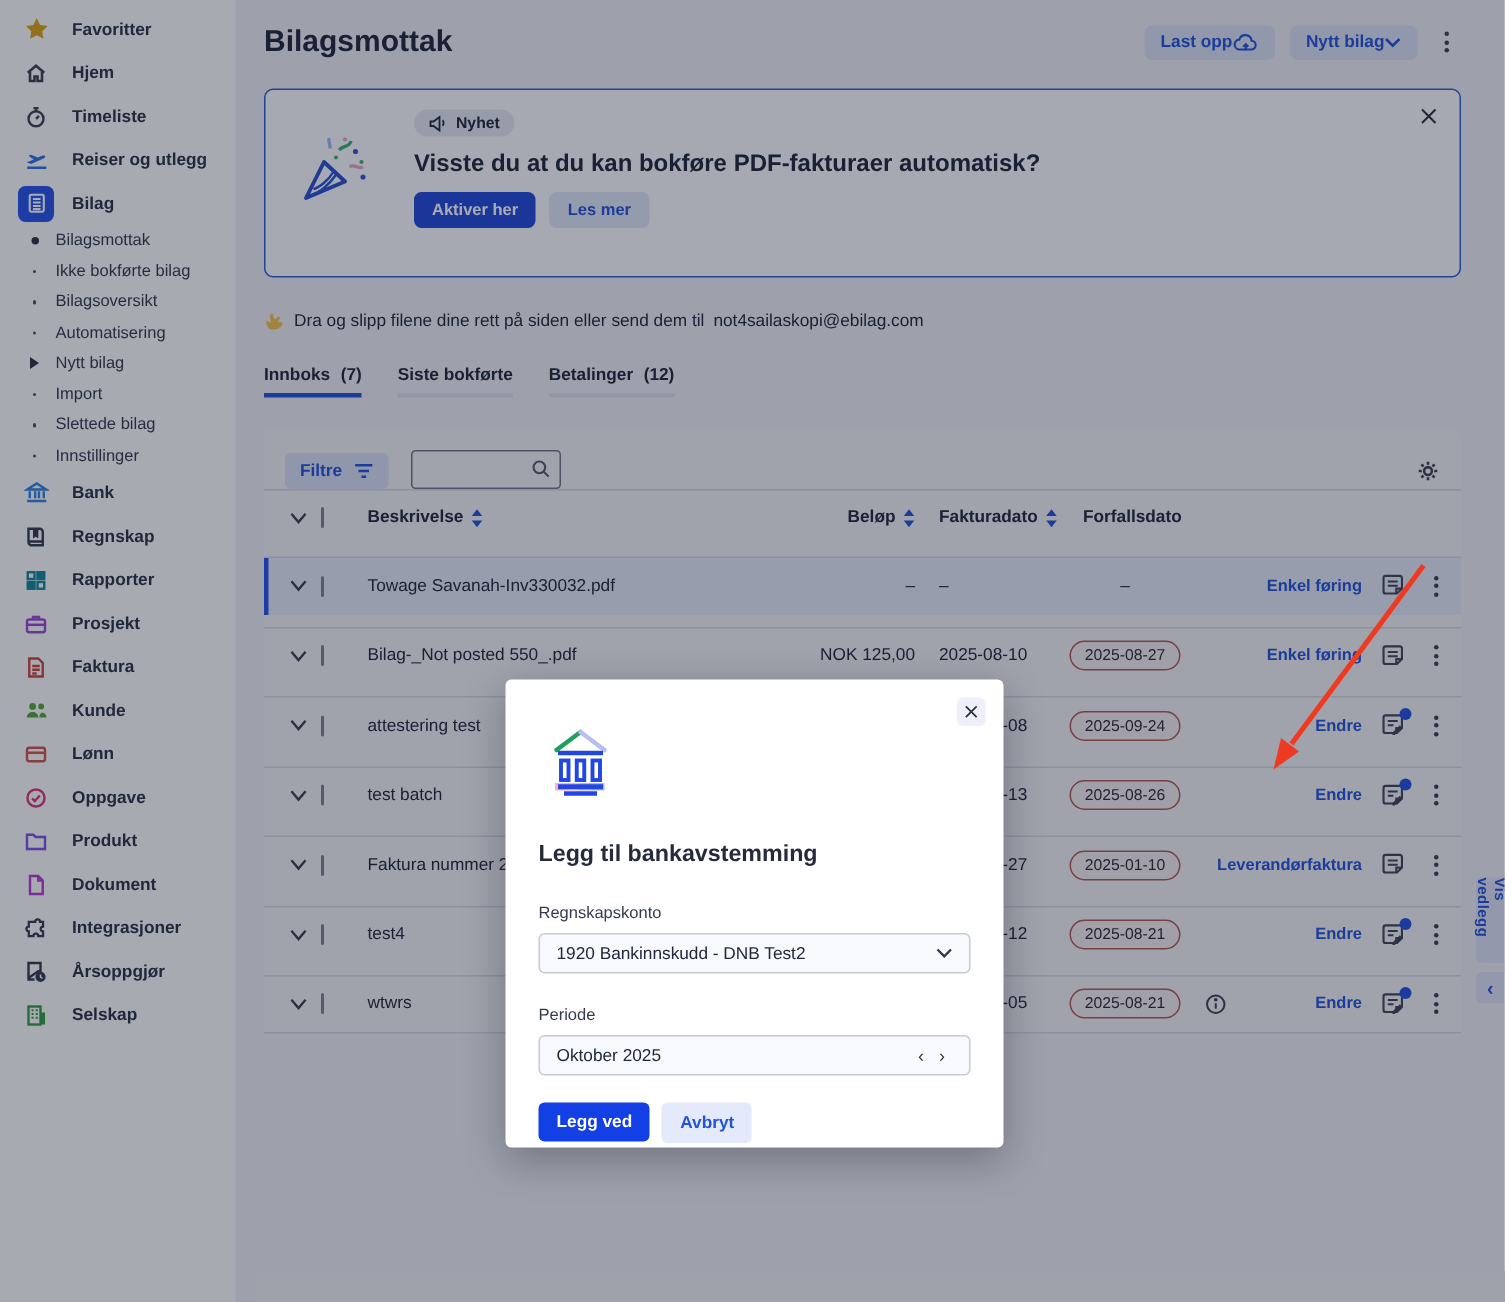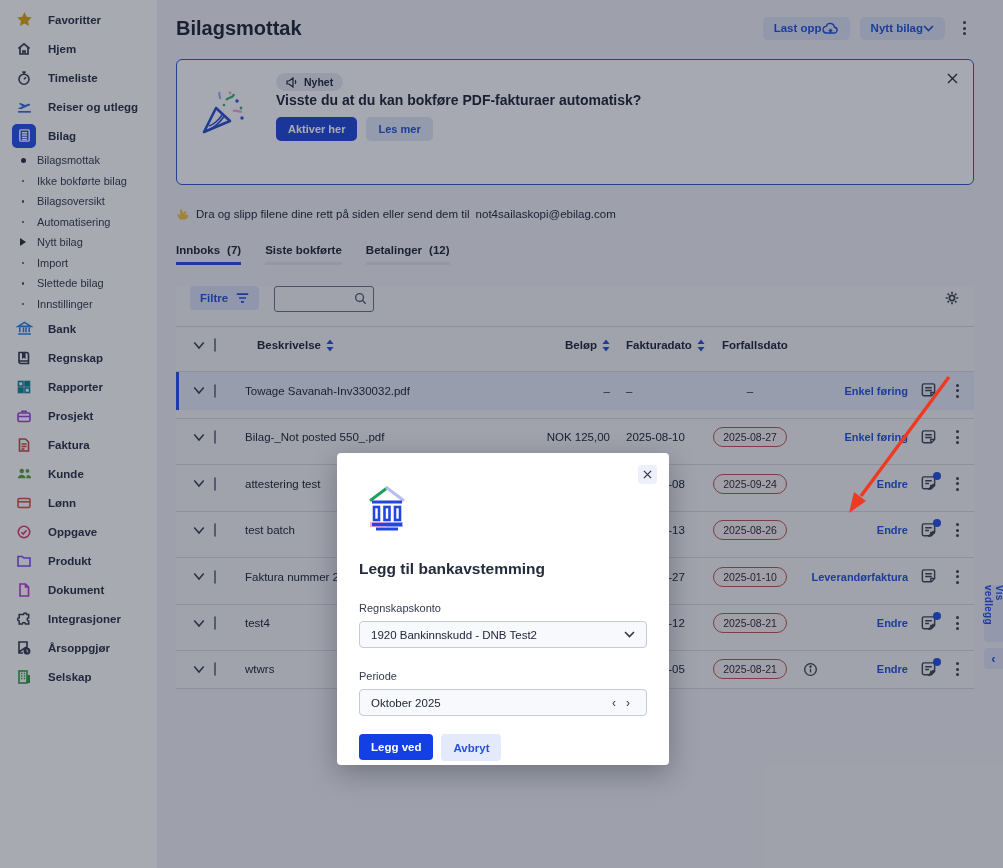--- a/index.html
+++ b/index.html
@@ -34,39 +34,39 @@
           border:none; cursor:pointer; font-family:inherit; }
   .hbtn + .hbtn { margin-left:10px; }
   .kebab { display:flex; flex-direction:column; gap:2.5px; padding:4px 8px; margin-left:10px; cursor:pointer; }
   .kebab i { width:3px; height:3px; border-radius:50%; background:#3a4150; }
 
   
   .banner { margin-top:17px; height:126px; border:1px solid #2d5bd1; border-radius:6px;
             background:#fbfcff; display:flex; padding:13px 16px 0 20px; gap:27px; position:relative; }
   .badge { display:inline-flex; align-items:center; gap:6px; background:#e4e8f3; border-radius:10px;
            height:18px; padding:0 10px; font-size:10.5px; font-weight:600; color:#20283a; }
-  .b-title { font-size:14px; font-weight:800; color:#20283a; }
+  .b-title { margin-top:8px; font-size:16px; font-weight:800; color:#20283a; }
   .b-body { margin-top:5px; font-size:11.5px; line-height:1.45; color:#2a3245; max-width:690px; }
   .b-actions { margin-top:9px; display:flex; gap:9px; }
   .btn-primary { background:#2149d8; color:#fff; border:none; border-radius:5px; height:24px;
                  padding:0 12px; font-size:11px; font-weight:700; font-family:inherit; cursor:pointer; }
   .btn-light { background:#dfe6f8; color:#2352d9; border:none; border-radius:5px; height:24px;
                padding:0 12px; font-size:11px; font-weight:700; font-family:inherit; cursor:pointer; }
   .banner-x { position:absolute; top:10px; right:15px; cursor:pointer; }
 
   
   .dropzone { margin-top:22px; display:flex; align-items:center; gap:6px; font-size:11.5px; color:#20283a; }
   .tabs { margin-top:23px; display:flex; gap:24px; }
   .tab { font-size:11.5px; font-weight:600; color:#20283a; padding-bottom:6px;
          border-bottom:3px solid #dfe2ec; cursor:pointer; display:flex; gap:7px; }
   .tab.active { border-bottom-color:#2352d9; }
 
   
   .card { margin-top:21px; background:#f1f2f6; border-radius:4px 4px 0 0; }
-  .toolbar { height:40px; display:flex; align-items:flex-start; padding:0 10px 0 14px; }
+  .toolbar { height:40px; display:flex; align-items:flex-end; padding:0 10px 0 14px; }
   .filter-btn { display:flex; align-items:center; gap:8px; background:#d8dff4; color:#2352d9;
                 font-size:11.5px; font-weight:700; height:24px; padding:0 10px; border-radius:4px;
                 border:none; cursor:pointer; font-family:inherit; }
   .searchbox { position:relative; margin-left:15px; }
   .searchbox input { width:100px; height:26px; border:1px solid #6e7587; border-radius:3px;
                      background:transparent; padding:0 26px 0 8px; font-size:11px; font-family:inherit; outline:none; }
   .searchbox svg { position:absolute; right:7px; top:6px; }
   .gear { margin-left:auto; padding:4px; cursor:pointer; display:flex; }
 
   .thead, .trow { display:grid; grid-template-columns:30px 26px 1fr 92px 98px 76px 44px 76px 40px 18px;
@@ -449,21 +449,21 @@
         </span>
       </div>
 
       <div class="thead">
         <span class="c-chev">
             <svg width="12" height="9" viewBox="0 0 14 10" fill="none" stroke="#39414f" stroke-width="1.8">
               <path d="M1.5 1.5L7 8l5.5-6.5"></path>
             </svg>
           </span>
         <span><span class="cb"></span></span>
-        <span class="hcell" style="padding-left:5px;margin-left:12px;">
+        <span class="hcell" style="padding-left:5px;">
           <span>Beskrivelse</span>
           <svg width="8" height="13" viewBox="0 0 8 13">
               <polygon points="4,0.5 7.5,5 0.5,5" fill="#2352d9"></polygon>
               <polygon points="0.5,8 7.5,8 4,12.5" fill="#2352d9"></polygon>
             </svg>
         </span>
         <span class="hcell right">
           <span>Beløp</span>
           <svg width="8" height="13" viewBox="0 0 8 13">
               <polygon points="4,0.5 7.5,5 0.5,5" fill="#2352d9"></polygon>

